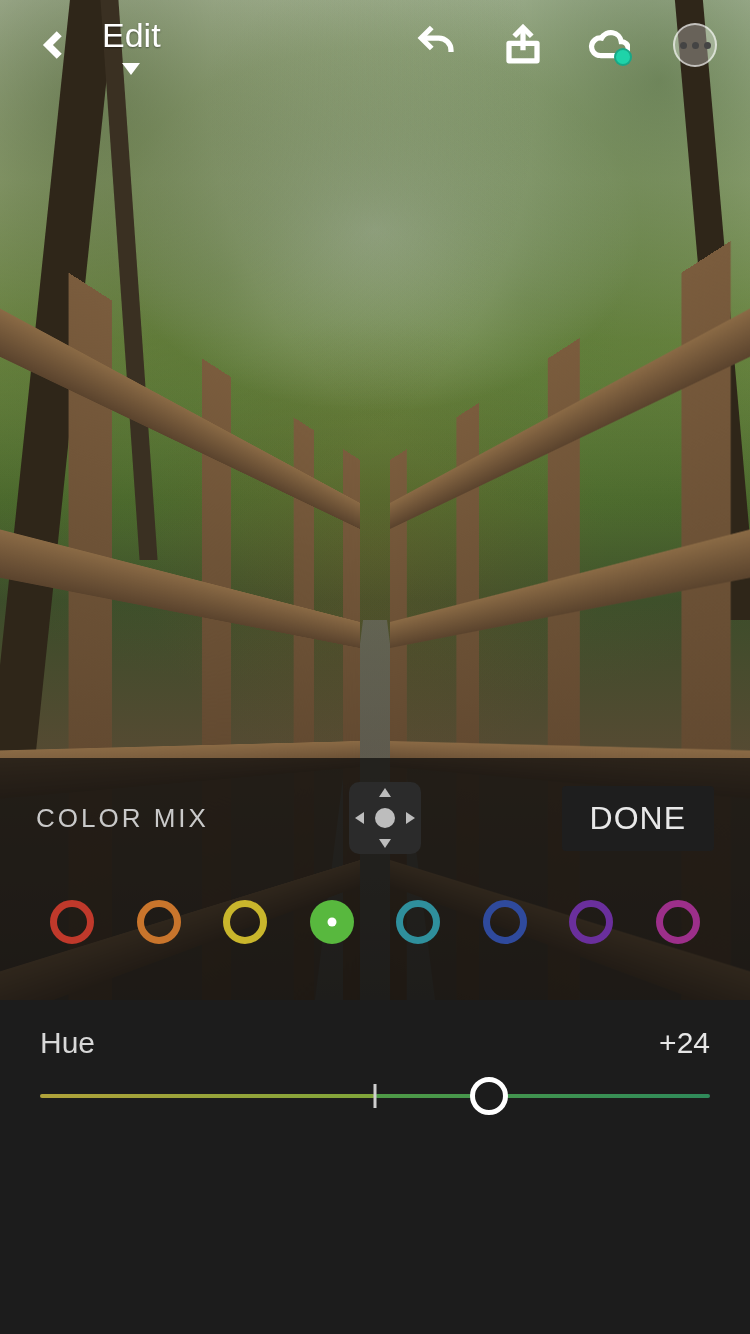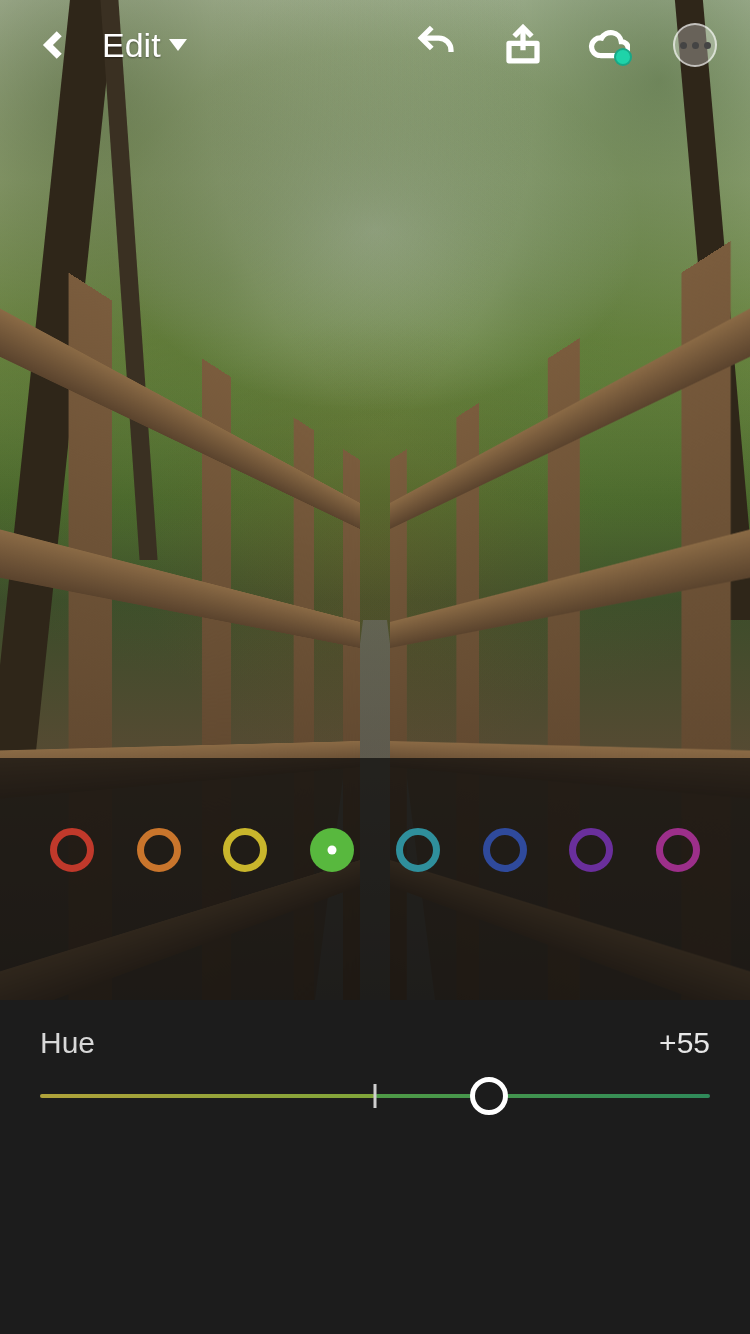--- a/index.html
+++ b/index.html
@@ -45,21 +45,21 @@
   
   .topbar {
     position:absolute; top:0; left:0; right:0; height:90px;
     display:flex; align-items:center; padding:0 26px;
     color:#fff;
   }
   .topbar .spacer { flex:1; }
   .top-btn { width:58px; height:58px; margin-left:28px; display:flex; align-items:center; justify-content:center; color:#fff; }
   .top-btn svg { width:42px; height:42px; stroke:#fff; fill:none; stroke-width:3; }
   .back svg { width:34px; height:34px; stroke-width:5; }
-  .edit-label { font-size:34px; font-weight:400; margin-left:18px; display:flex; align-items:center; gap:8px; text-shadow:0 1px 2px rgba(0,0,0,0.4);}
+  .edit-label { font-size:34px; font-weight:400; margin-left:18px; display:flex; align-items:center; gap:8px; text-shadow:0 1px 2px rgba(0,0,0,0.4);flex-direction:column;}
   .edit-label .caret { width:0;height:0;border-left:9px solid transparent;border-right:9px solid transparent;border-top:12px solid #fff; }
   .cloud-dot { position:relative; }
   .cloud-dot .dot { position:absolute; right:6px; bottom:8px; width:18px; height:18px; border-radius:50%; background:#1fd3a9; border:2px solid rgba(0,0,0,0.2); }
   .more-dots { width:44px;height:44px;border-radius:50%;background:rgba(255,255,255,0.28);display:flex;align-items:center;justify-content:center;gap:5px; border:2px solid rgba(255,255,255,0.6);}
   .more-dots span{width:7px;height:7px;border-radius:50%;background:#444;}
 
   
   .overlay {
     position:absolute; left:0; right:0; top:758px; height:242px;
     background:rgba(12,12,12,0.72);
@@ -175,39 +175,52 @@
     <div class="top-btn">
       <div class="more-dots">
           <span></span>
           <span></span>
           <span></span>
         </div>
     </div>
   </div>
 
   <div class="overlay">
+    <div class="overlay-header">
+      <div class="cm-title">COLOR MIX</div>
+      <div class="target-btn">
+        <div class="c"></div>
+        <div class="a up"></div>
+          <div class="a dn"></div>
+          <div class="a lf"></div>
+          <div class="a rt"></div>
+      </div>
+      <div class="done-btn">
+        <span>DONE</span>
+      </div>
+    </div>
     <div class="swatches">
 
     <div class="swatch" style="border-color: rgb(192, 57, 43);"></div>
         <div class="swatch" style="border-color: rgb(201, 117, 44);"></div>
         <div class="swatch" style="border-color: rgb(201, 182, 44);"></div>
         <div class="swatch selected" style="background: rgb(88, 184, 62);"></div>
         <div class="swatch" style="border-color: rgb(47, 143, 156);"></div>
         <div class="swatch" style="border-color: rgb(47, 74, 156);"></div>
         <div class="swatch" style="border-color: rgb(106, 47, 156);"></div>
         <div class="swatch" style="border-color: rgb(156, 47, 138);"></div>
       </div>
   </div>
 
   <div class="sliders">
 
     <div class="slider-row">
       <div class="slider-head">
         <span>Hue</span>
-        <span class="val">+55</span>
+        <span class="val">+24</span>
       </div>
       <div class="track">
         <div class="line hue-left" style="left:0;width:50%"></div>
         <div class="line hue-right" style="left:50%;width:50%"></div>
         <div class="center-tick"></div>
         <div class="thumb" style="left: 67%;"></div>
       </div>
     </div>
 
 

